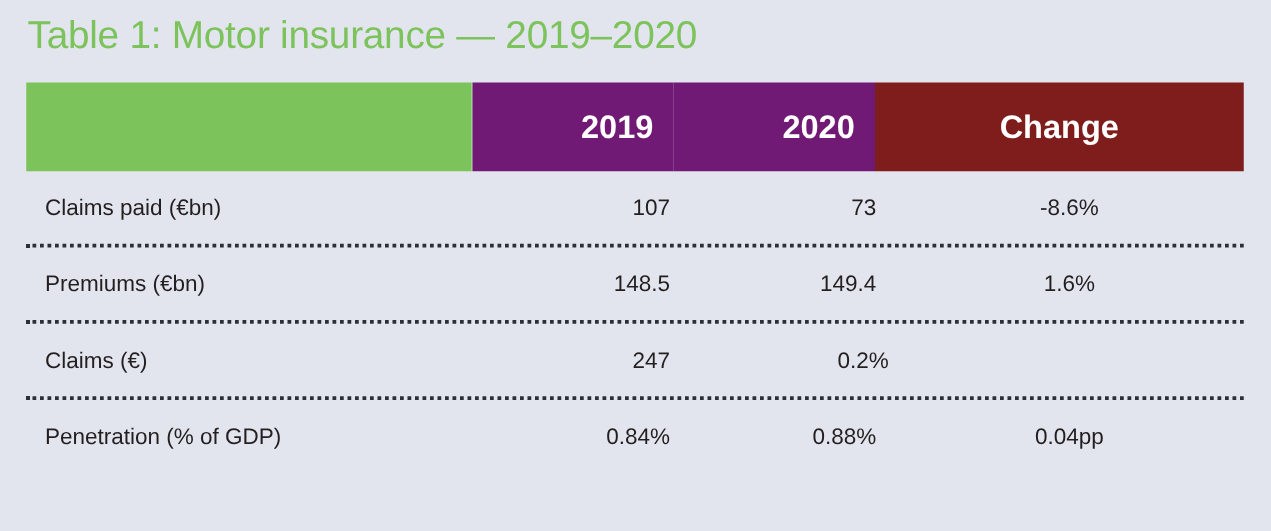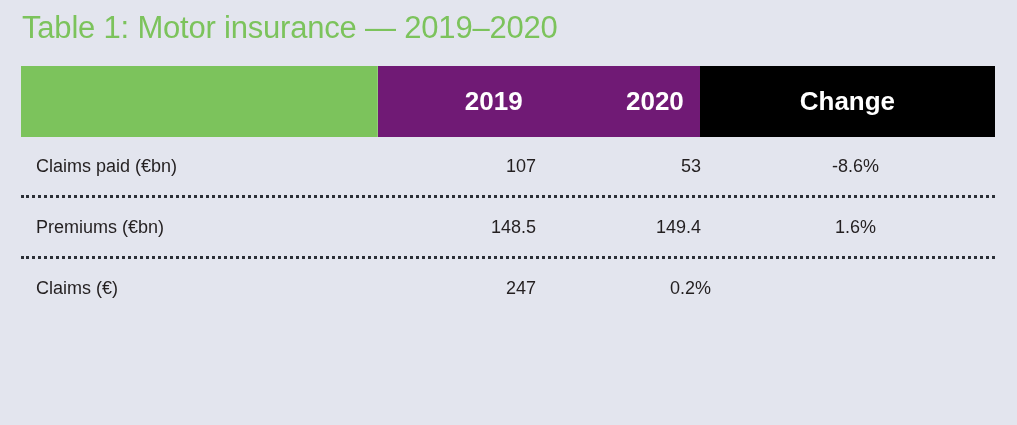--- a/index.html
+++ b/index.html
@@ -68,21 +68,21 @@
     background: #92cc77;
   }
   .th-year {
     width: 165px;
     background: #701a75;
     justify-content: flex-end;
     padding-right: 16px;
   }
   .th-change {
     width: 303px;
-    background: #000000;
+    background: #7f1d1d;
     justify-content: center;
   }
 
   
   .tbody {
     width: 974px;
   }
   .trow {
     display: flex;
     align-items: center;
@@ -131,33 +131,39 @@
       <div class="th th-year">2019</div>
       <div class="th th-year">2020</div>
       <div class="th th-change">Change</div>
     </div>
 
     <div class="tbody">
 
       <div class="trow">
         <div class="td td-label">Claims paid (€bn)</div>
         <div class="td td-num">107</div>
-        <div class="td td-num">53</div>
+        <div class="td td-num">73</div>
         <div class="td td-change">-8.6%</div>
       </div>
 
       <div class="trow">
         <div class="td td-label">Premiums (€bn)</div>
         <div class="td td-num">148.5</div>
         <div class="td td-num">149.4</div>
         <div class="td td-change">1.6%</div>
       </div>
 
       <div class="trow">
         <div class="td td-label">Claims (€)</div>
         <div class="td td-num">247</div>
         <div class="td td-change">0.2%</div>
       </div>
 
+      <div class="trow">
+        <div class="td td-label">Penetration (% of GDP)</div>
+        <div class="td td-num">0.84%</div>
+        <div class="td td-num">0.88%</div>
+        <div class="td td-change">0.04pp</div>
+      </div>
 
     </div>
   </div>
 </div>
 
 </body></html>

